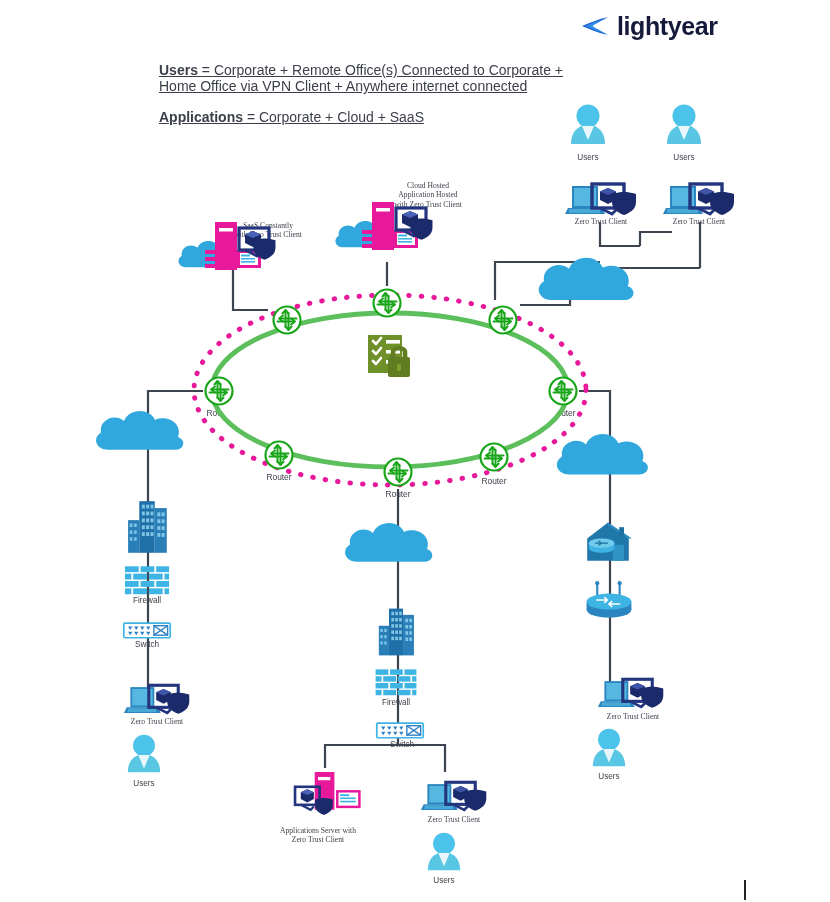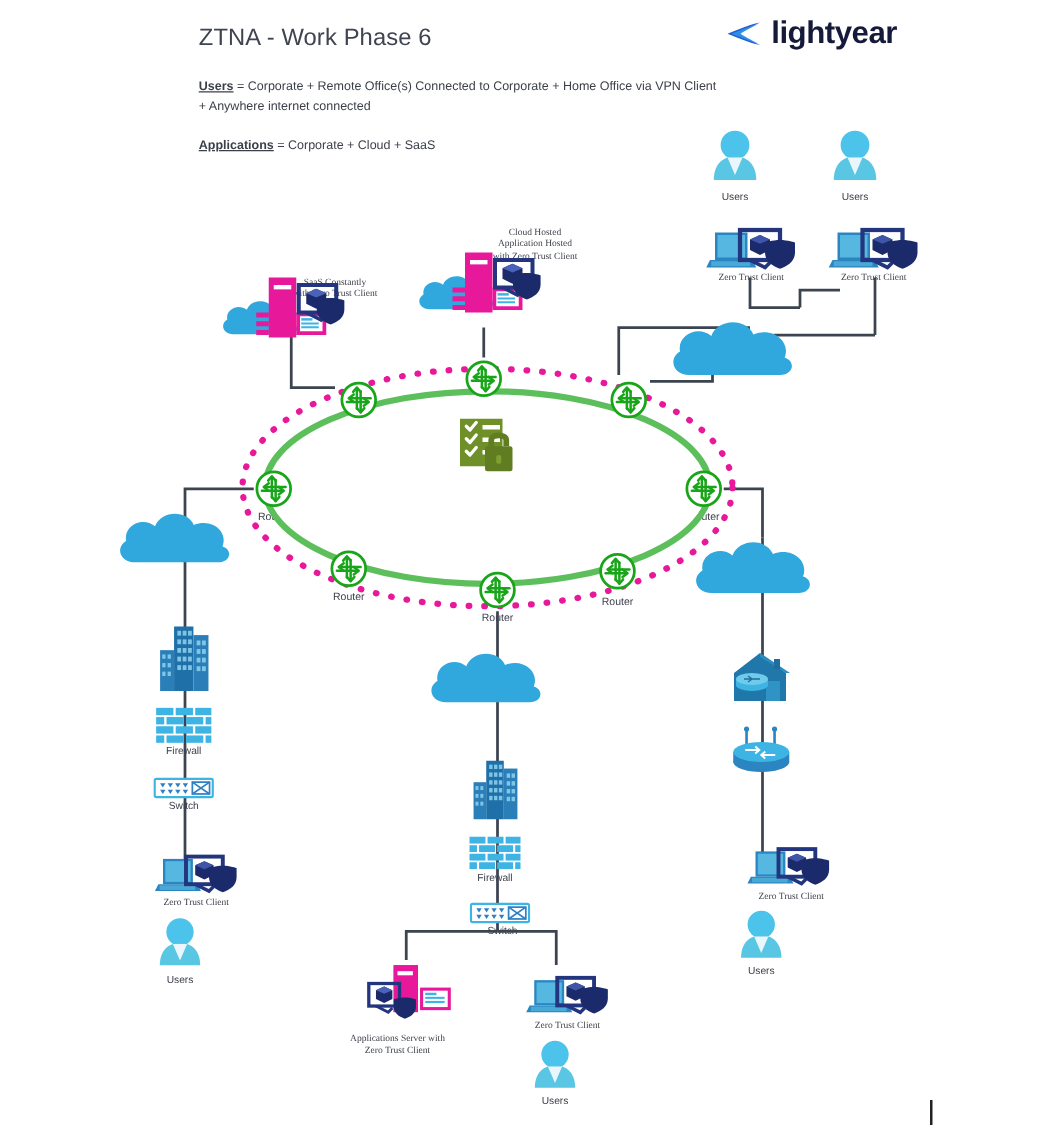--- a/index.html
+++ b/index.html
@@ -9,25 +9,25 @@
     font-family:"Liberation Sans", sans-serif;
     color:#3b3f49;
   }
   .page{position:absolute;inset:0;background:#fff;}
 
   
   .title{
     position:absolute;left:159px;top:20px;
     font-size:19px;color:#3f4450;letter-spacing:.1px;
   }
-  .logo{position:absolute;left:578px;top:14px;display:flex;align-items:flex-end;gap:7px;}
+  .logo{position:absolute;left:578px;top:14px;display:flex;align-items:flex-start;gap:7px;}
   .logo-mark{width:32px;height:24px;display:block;}
   .logo-text{font-size:25px;font-weight:700;color:#161a3a;letter-spacing:-.4px;line-height:1;}
 
-  .desc{position:absolute;left:159px;top:62px;width:420px;font-size:10px;line-height:16.4px;color:#3b3f49;}
+  .desc{position:absolute;left:159px;top:62px;width:420px;font-size:14px;line-height:16.4px;color:#3b3f49;text-decoration:underline;}
   .desc p{margin:0 0 14px 0;}
   .desc u{text-decoration:underline;font-weight:700;}
 
   
   .node{position:absolute;}
   .lbl{
     position:absolute;left:50%;transform:translateX(-50%);
     text-align:center;white-space:nowrap;color:#3b3f49;
   }
   .lbl-sm{font-size:7.6px;line-height:9.4px;font-family:Liberation Serif, serif;}
@@ -40,21 +40,20 @@
   .ellipses{z-index:2;}
   .icons{z-index:3;}
 
   .footer-tick{position:absolute;left:744px;top:880px;width:2px;height:20px;background:#222;}
 </style>
 </head>
 <body>
 
 <div class="page">
 
-  <div class="title">ZTNA - Work Phase 6</div>
 
   <div class="logo">
     <svg class="logo-mark" viewBox="0 0 32 24">
       <path d="M30 3 C20 5, 12 9, 4 12 C12 15, 20 19, 30 21 C22 17, 16 14, 13 12 C16 10, 22 7, 30 3 Z" fill="#1f5fd0"></path>
       <path d="M29 4 C21 6, 14 9.5, 7 12 C14 14.5, 21 18, 29 20 C22 16.5, 17 13.8, 14.5 12 C17 10.2, 22 7.5, 29 4 Z" fill="#2f8de8"></path>
     </svg>
     <span class="logo-text">lightyear</span>
   </div>
 
   <div class="desc">

